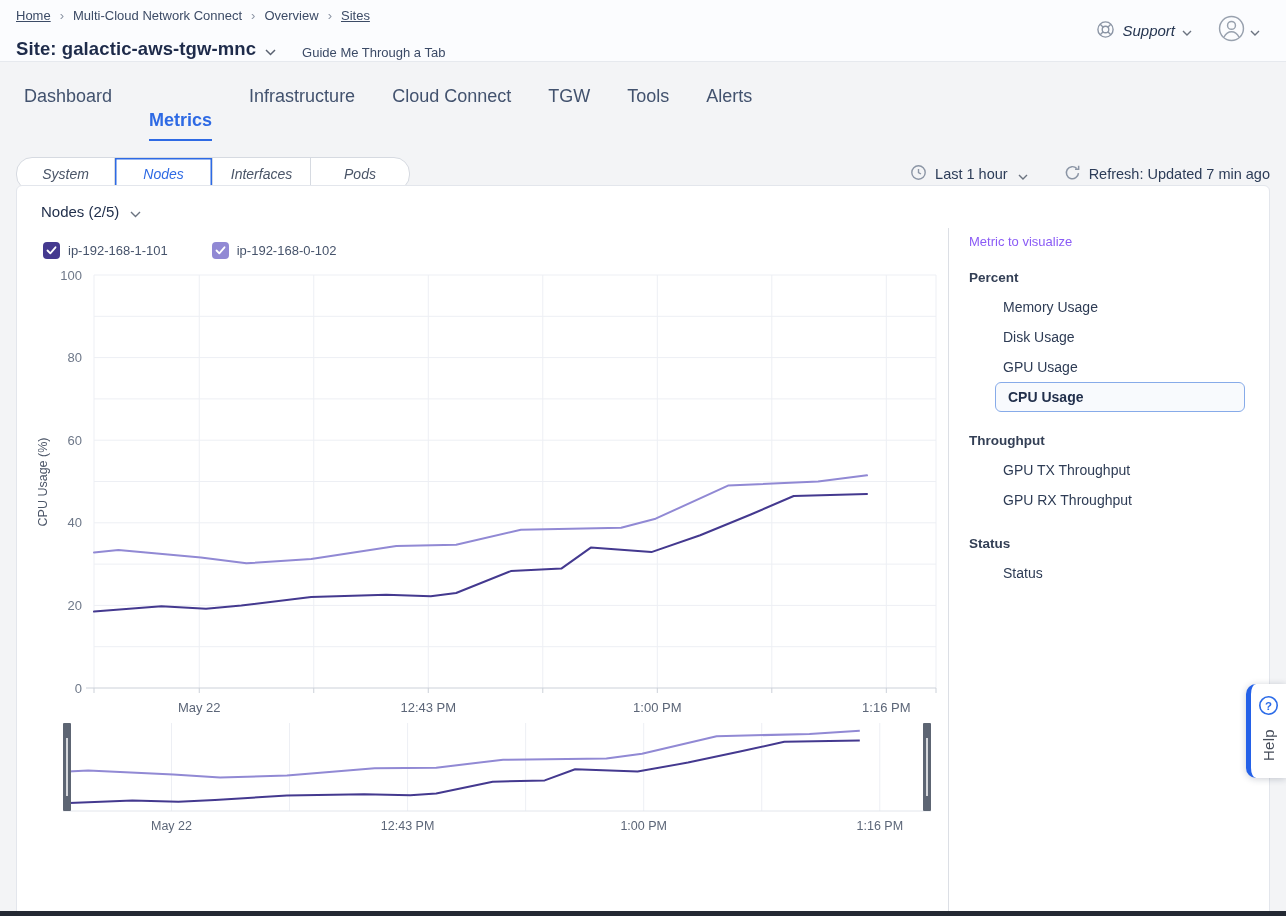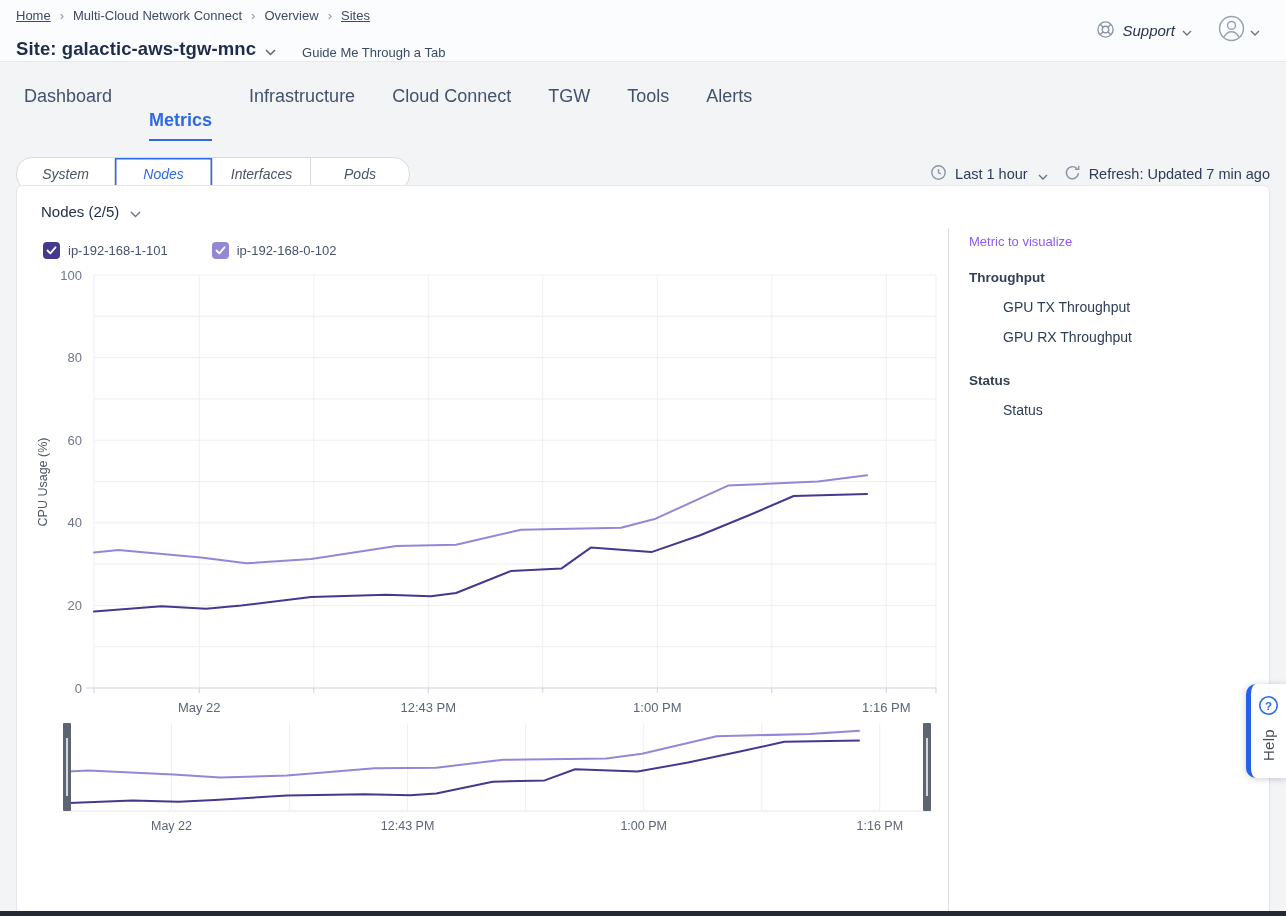--- a/index.html
+++ b/index.html
@@ -24,21 +24,21 @@
   .tabs { display:flex; gap:37px; padding:24px 0 0 24px; }
   .tab { font-size:18px; color:#42526e; padding-bottom:8px; cursor:pointer; border-bottom:2.5px solid transparent; }
   .tab.active { color:#2e6ae4; font-weight:700; border-bottom-color:#2e6ae4;margin-top:24px; }
 
   
   .controls-row { margin:16px 16px 0; display:flex; justify-content:space-between; align-items:center; }
   .segmented { display:flex; background:#fff; border:1px solid #d6dae1; border-radius:16px;font-style:italic; }
   .seg { width:98px; height:32px; line-height:32px; text-align:center; font-size:14px; color:#4a5568; cursor:pointer; border-right:1px solid #d6dae1; }
   .seg:last-child { border-right:none; }
   .seg.active { color:#2e6ae4; box-shadow:inset 0 0 0 1.5px #2e6ae4; }
-  .right-controls { display:flex; align-items:center; gap:16px; font-size:14.5px; color:#2c3c58; }
+  .right-controls { display:flex; align-items:center; gap:36px; font-size:14.5px; color:#2c3c58; }
   .time-range, .refresh { display:flex; align-items:center; gap:8px; cursor:pointer; }
   .time-range .chev { margin-left:2px; margin-top:2px; }
 
   
   .panel { position:absolute; left:16px; right:16px; top:185px; height:831px; background:#fff; border:1px solid #e3e6ec; border-radius:6px; }
   .panel-header { position:absolute; top:16px; left:24px; display:flex; align-items:center; gap:11px; font-size:15px; color:#22304c; }
   .panel-header .chev { cursor:pointer; margin-top:2px; }
   .legend { position:absolute; top:56px; left:26px; display:flex; gap:44px; }
   .legend-item { display:flex; align-items:center; gap:8px; font-size:13px; color:#46536b; cursor:pointer; }
   .checkbox { width:17px; height:17px; border-radius:4px; display:flex; align-items:center; justify-content:center; }
@@ -253,20 +253,27 @@
         <g>
           <rect x="906" y="463" width="8" height="88" fill="#5d6573" rx="1"></rect>
           <line x1="910" x2="910" y1="478" y2="536" stroke="#fff" stroke-width="1.5"></line>
         </g>
       </svg>
     <div class="v-divider"></div>
     <aside class="metric-sidebar">
       <div class="ms-title">Metric to visualize</div>
       <div id="metric-groups">
           <div class="ms-group">
+            <div class="ms-group-name">Percent</div>
+            <div class="ms-item">Memory Usage</div>
+            <div class="ms-item">Disk Usage</div>
+            <div class="ms-item">GPU Usage</div>
+            <div class="ms-item selected">CPU Usage</div>
+          </div>
+          <div class="ms-group">
             <div class="ms-group-name">Throughput</div>
             <div class="ms-item">GPU TX Throughput</div>
             <div class="ms-item">GPU RX Throughput</div>
           </div>
           <div class="ms-group">
             <div class="ms-group-name">Status</div>
             <div class="ms-item">Status</div>
           </div>
         </div>
     </aside>

